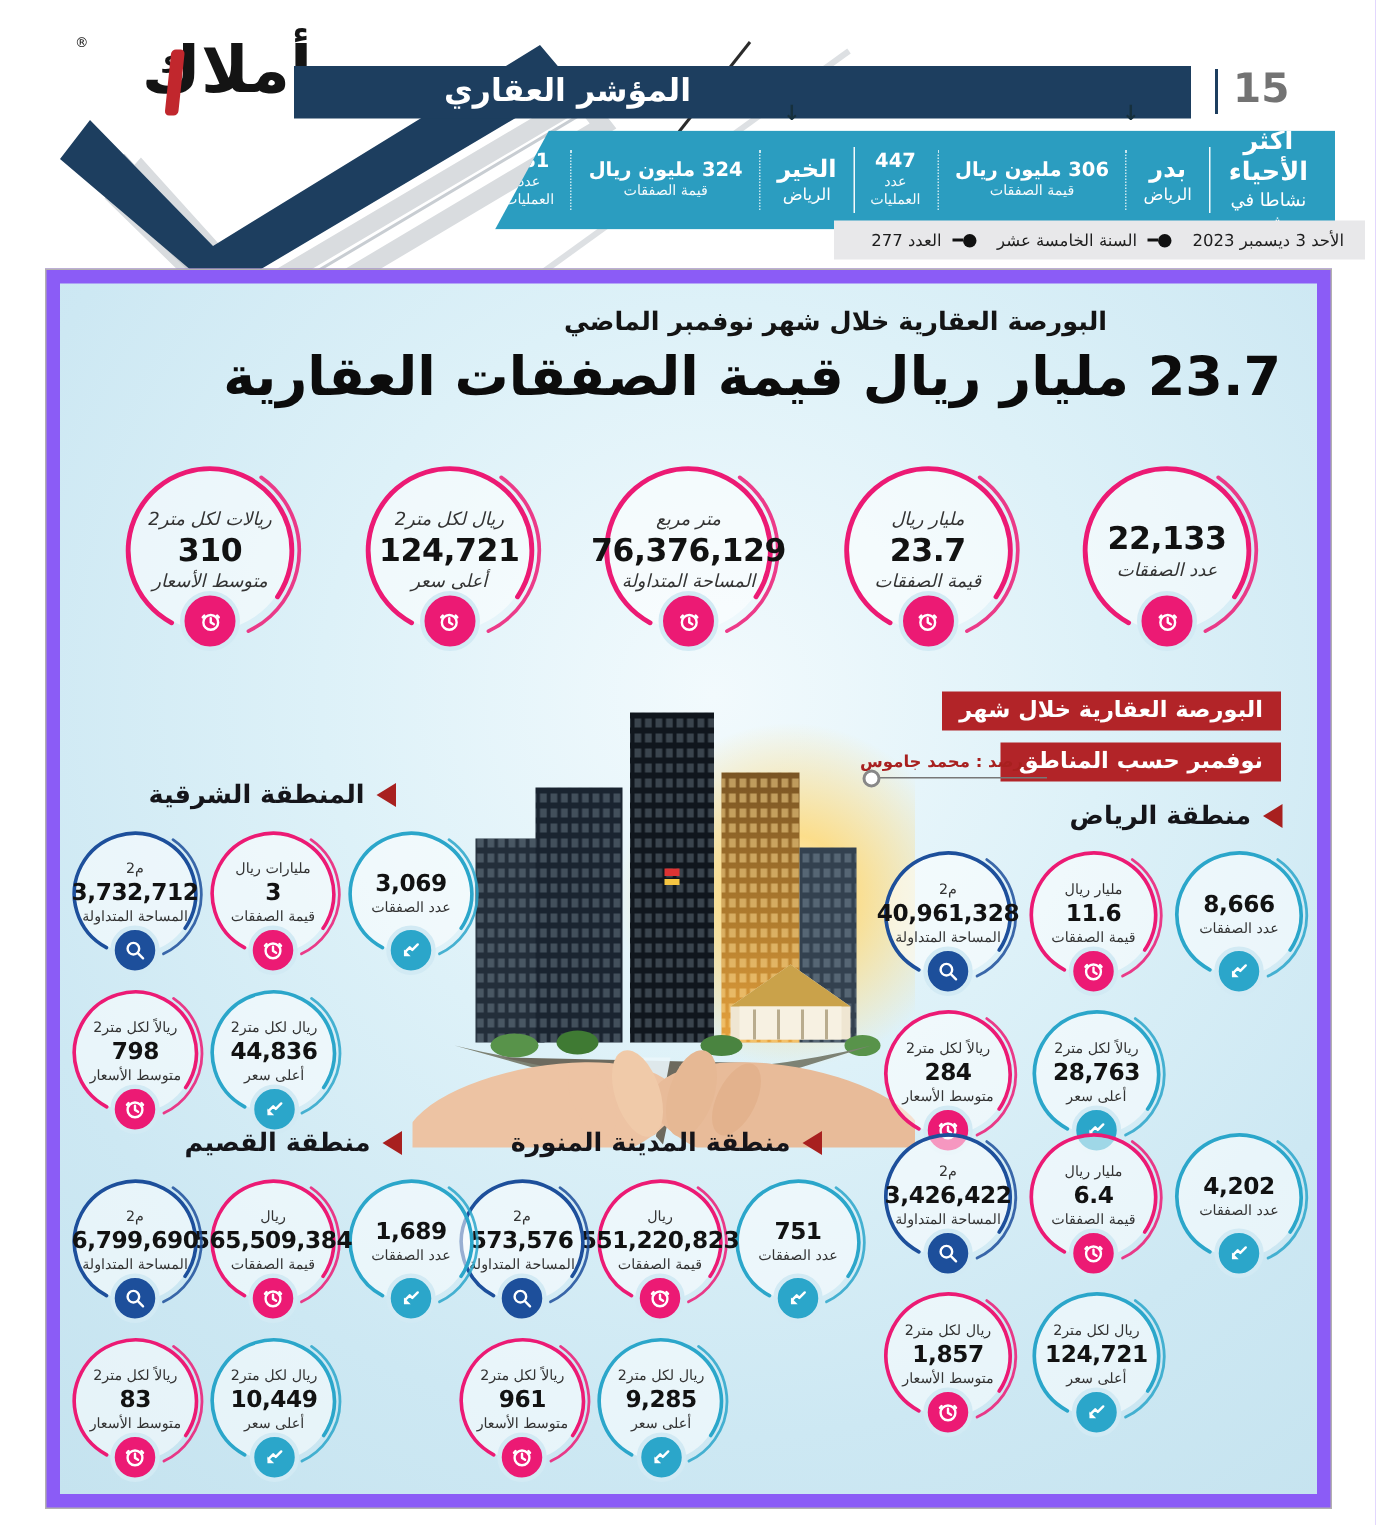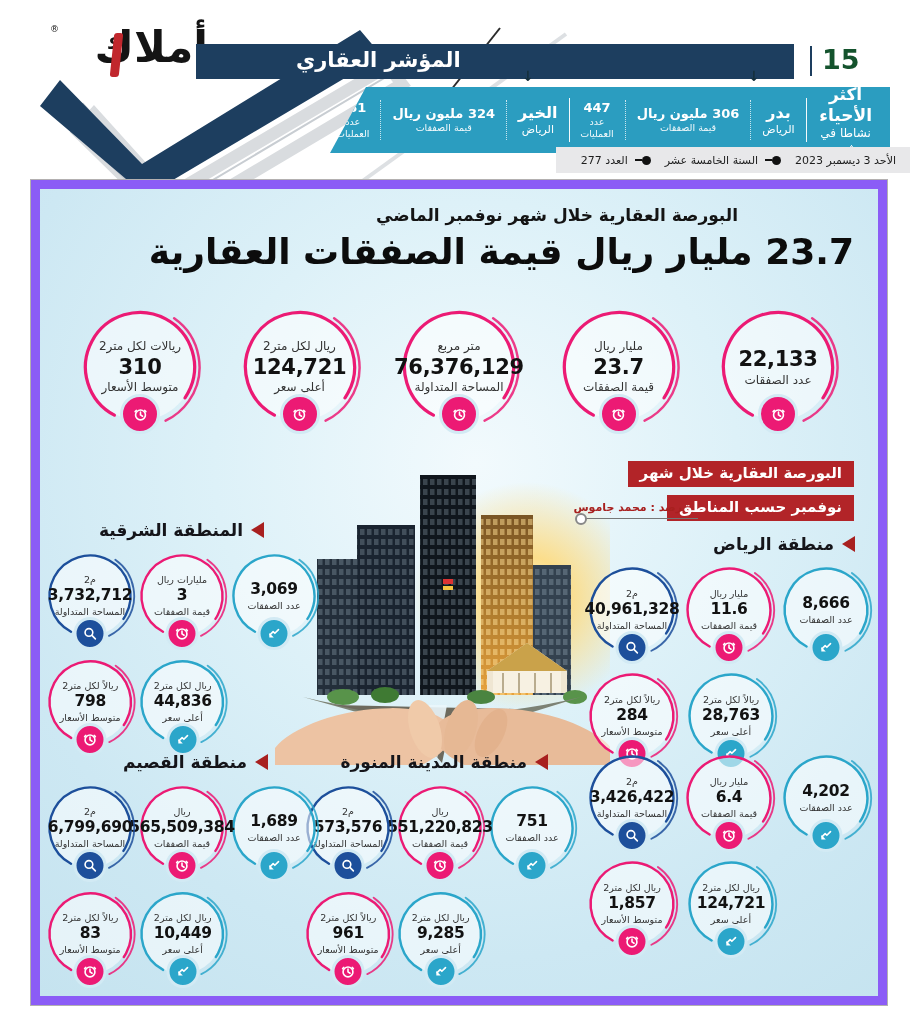--- a/index.html
+++ b/index.html
@@ -11,21 +11,21 @@
   .logo-art{left:30px;top:18px;width:540px;height:190px;pointer-events:none;}
   .logo-text{left:58px;top:26px;width:150px;font-size:43px;font-weight:bold;
              color:#141414;direction:rtl;text-align:right;line-height:1;}
   .logo-red-stroke{left:112px;top:33px;width:9px;height:44px;background:#c1272d;
              border-radius:3px;transform:skewX(-6deg);}
   .logo-reg{left:50px;top:24px;font-size:9px;color:#141414;}
   .title-bar{left:196px;top:44px;width:598px;height:35px;background:#1d3e5f;}
   .title-bar h1{position:absolute;left:100px;top:4px;margin:0;color:#ffffff;
              font-size:21px;font-weight:bold;direction:rtl;}
   .page-rule{left:810px;top:46px;width:2px;height:30px;background:#1d3e5f;}
-  .page-no{left:822px;top:44px;font-size:27px;font-weight:bold;color:#14532d;}
+  .page-no{left:822px;top:44px;font-size:27px;font-weight:bold;color:#737373;}
 
   
   .hood-bar{left:330px;top:87px;width:560px;height:66px;background:#2b9dc0;
             clip-path:polygon(36px 0,100% 0,100% 100%,0 100%);
             display:flex;flex-direction:row;direction:rtl;align-items:center;
             justify-content:flex-start;gap:11px;padding:0 16px 0 6px;box-sizing:border-box;
             color:#ffffff;}
   .hb-col{display:flex;flex-direction:column;align-items:center;text-align:center;line-height:1.25;}
   .hb-title-main{font-size:17px;font-weight:bold;}
   .hb-title-sub{font-size:12px;}
@@ -67,21 +67,21 @@
   .stat .val{font-size:15.5px;font-weight:bold;color:#121212;white-space:nowrap;letter-spacing:-0.3px;}
   .stat .lbl{font-size:9.5px;color:#333;white-space:nowrap;}
   .badge{position:absolute;left:50%;bottom:-7px;transform:translateX(-50%);
          width:27px;height:27px;border-radius:50%;background:var(--c);
          border:3px solid #d2eaf4;display:flex;align-items:center;justify-content:center;}
   .badge svg{width:15px;height:15px;stroke:#fff;fill:none;stroke-width:1.5;stroke-linecap:round;stroke-linejoin:round;}
   .badge svg .solid{fill:#fff;stroke:none;}
   .pink{--c:#ec1a74;} .cyan{--c:#2ba6ca;} .blue{--c:#1d4f9b;}
 
   .stat.lg{width:124px;height:124px;}
-  .stat.lg .unit,.stat.lg .lbl{font-size:12px;}
+  .stat.lg .unit,.stat.lg .lbl{font-size:12px;font-style:italic;}
   .stat.lg .val{font-size:21px;}
   .stat.lg .badge{width:34px;height:34px;bottom:-5px;}
   .stat.sm{width:94px;height:94px;}
 
   .totals-row{left:0;top:116px;width:100%;display:flex;direction:rtl;
               justify-content:space-between;padding:0 38px;box-sizing:border-box;}
 
   
   .banner{right:24px;background:#b22428;color:#fff;font-size:15px;font-weight:bold;
           direction:rtl;padding:3px 12px 5px;white-space:nowrap;}

